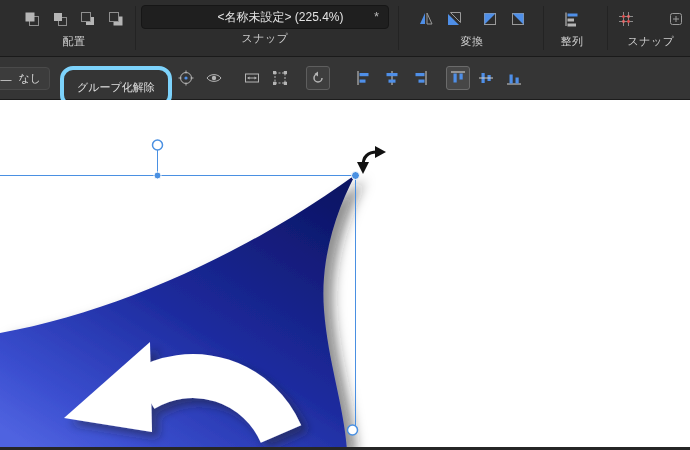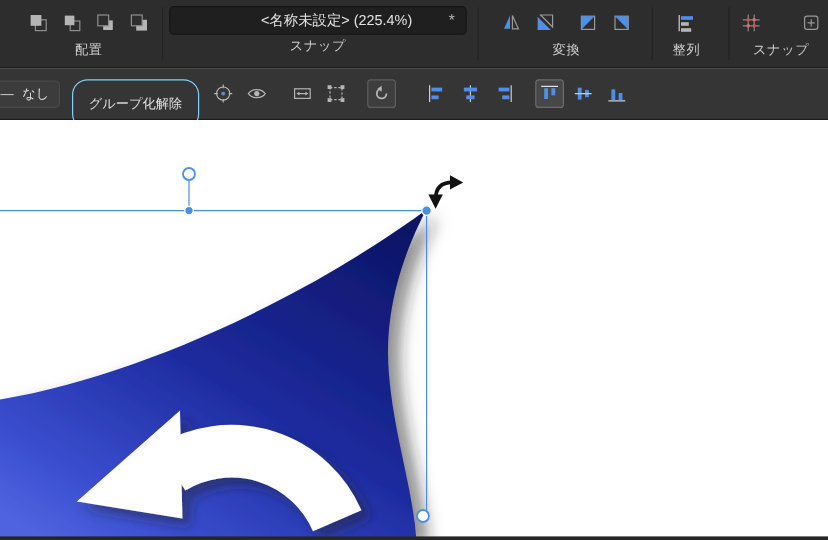--- a/index.html
+++ b/index.html
@@ -17,21 +17,21 @@
   .doc-select { width:248px; height:24px; margin-top:5px; background:#1f1f1f; border:1px solid #161616;
                 border-radius:4px; color:#e3e3e3; font-size:12px; display:flex; align-items:center;
                 justify-content:center; position:relative;padding-left:31px; }
   .doc-star { position:absolute; right:9px; top:3px; color:#b9b9b9; font-size:13px; }
 
   
   .ctx-toolbar { position:relative; width:690px; height:43px; background:#353535; border-bottom:1px solid #1c1c1c; }
   .stroke-ctl { position:absolute; left:-20px; top:10px; height:23px; width:70px; background:#3c3c3c;
                 border:1px solid #4a4a4a; border-radius:4px; display:flex; align-items:center;
                 justify-content:flex-end; gap:7px; padding-right:8px; color:#dcdcdc; font-size:11px; }
-  .ungroup-btn { position:absolute; left:60px; top:9px; height:42px; padding:0 13px; border:1px solid #7dd3fc;
+  .ungroup-btn { position:absolute; left:60px; top:9px; height:42px; padding:0 13px; border:4px solid #7dd3fc;
                  border-radius:13px; background:transparent; color:#e0e0e0; font-size:11px; line-height:23px; }
   .ctx-icons { position:absolute; top:9px; display:flex; align-items:center; }
   .ctx-icons .tbtn { margin-right:4px; }
   .gap-l { margin-left:10px !important; }
   .boxed { border:1px solid #5e5e5e; background:#3e3e3e; }
   .pressed { border:1px solid #6b6b6b; background:#474747; }
 
   
   .canvas { position:relative; width:690px; height:350px; background:#ffffff; }
   .canvas svg { display:block; }

